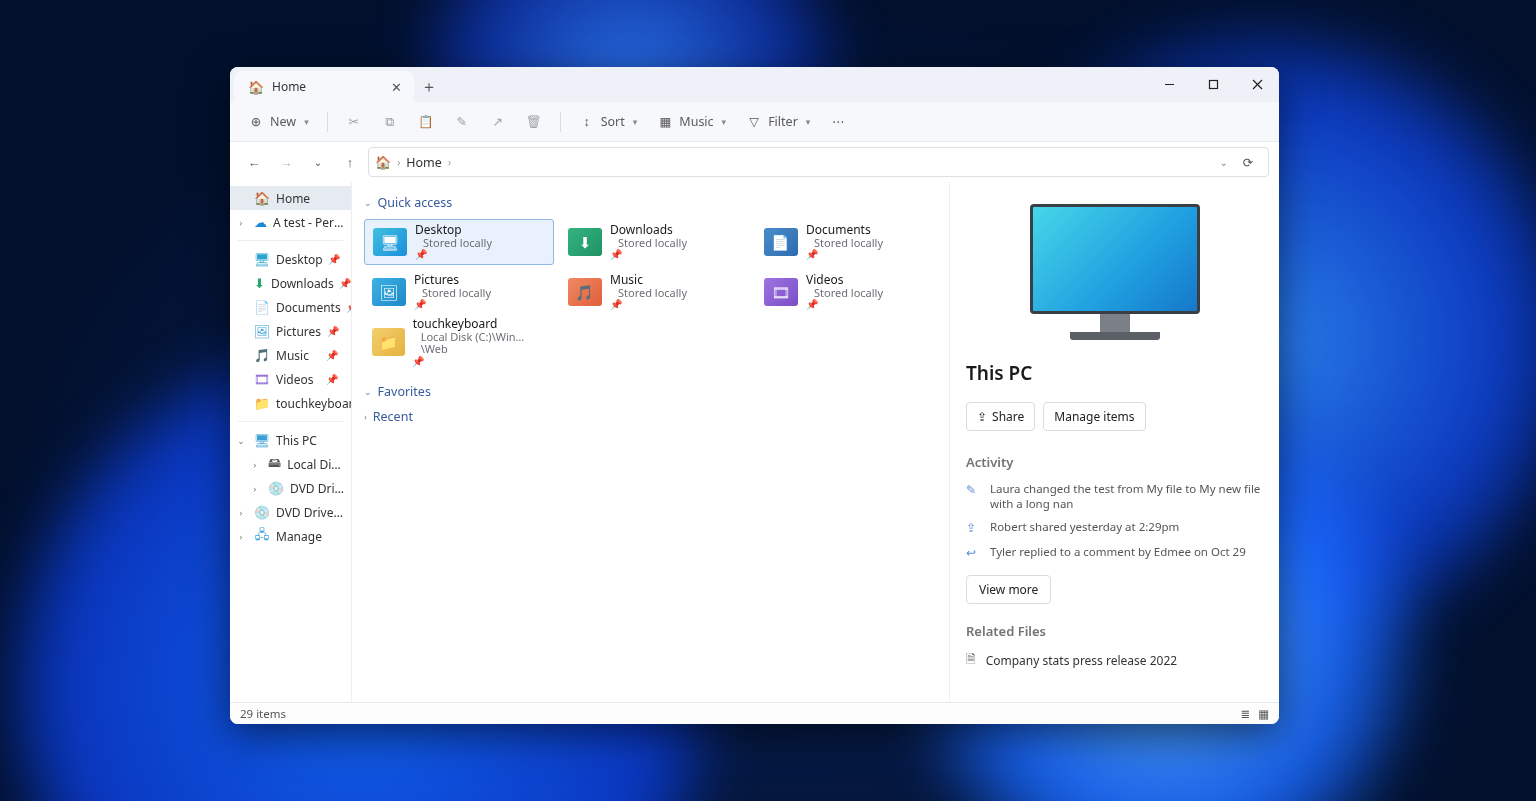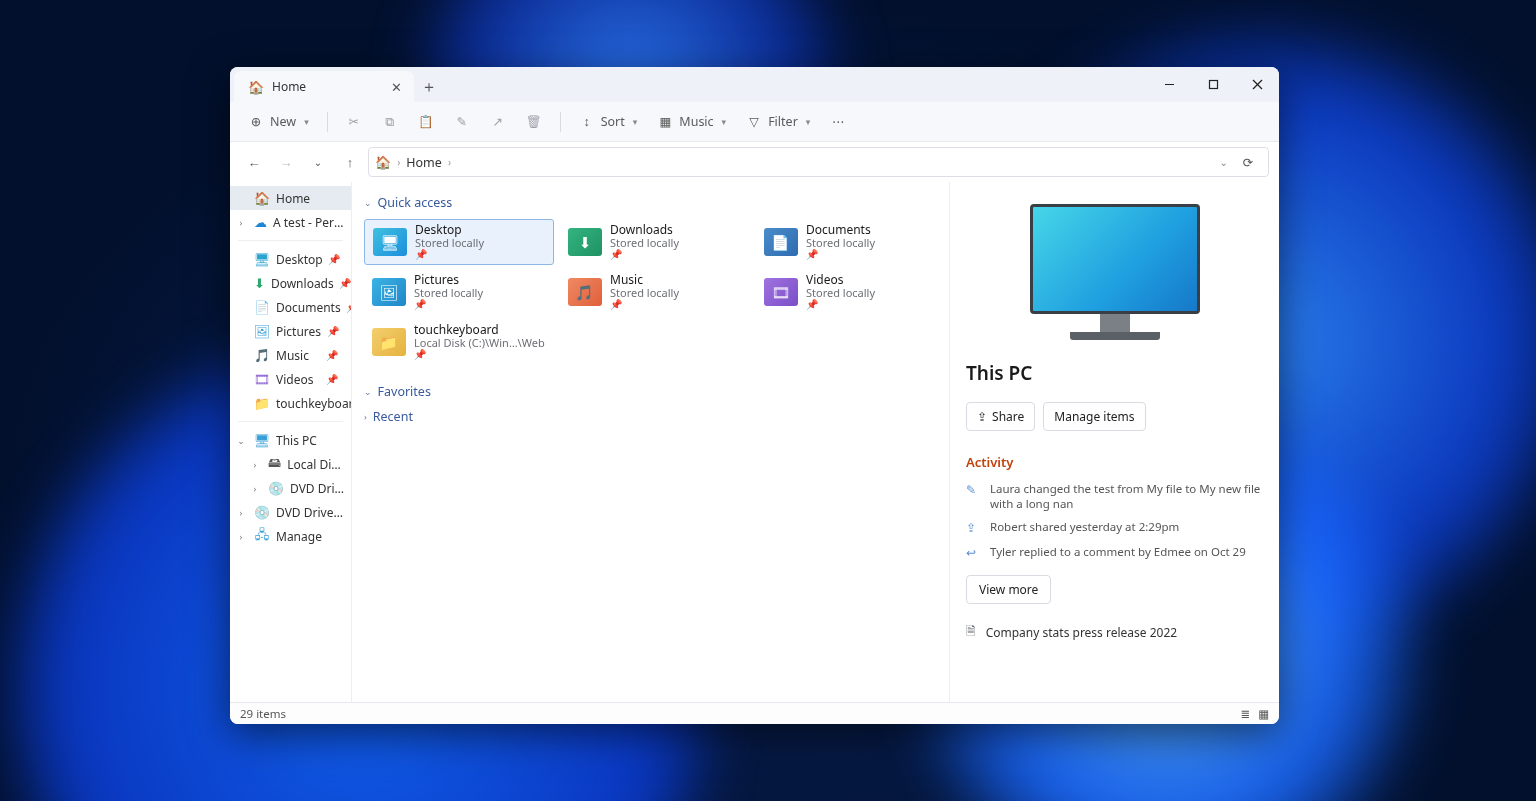--- a/index.html
+++ b/index.html
@@ -103,35 +103,35 @@
 .main { flex:1; display:flex; min-width:0;}
 .content { flex:1; padding: 8px 12px; overflow:auto; }
 .section-hd { display:flex; align-items:center; gap:6px; color:#385a9e; font-size:12.5px; margin:4px 0 8px; cursor:pointer;}
 .section-hd .caret{font-size:9px;color:#6b7ea9;}
 .qa-grid{display:grid; grid-template-columns:repeat(3,190px); gap:4px 6px;}
 .qa-item{height:46px;display:flex;align-items:center;gap:8px;padding:4px 8px;border-radius:3px;cursor:pointer;}
 .qa-item.selected{border:1px solid #8fb7e6;background:#e9f1fc;}
 .qa-ic{width:34px;height:28px;border-radius:3px;display:flex;align-items:center;justify-content:center;color:#fff;font-size:15px;}
 .qa-txt{display:flex;flex-direction:column;line-height:1.15;}
 .qa-name{font-size:12px;color:#1a1a1a;}
-.qa-sub{font-size:11px;color:#6c6f75;}
+.qa-sub{font-size:11px;color:#6c6f75;margin-left:8px;}
 .qa-pin{font-size:10px;color:#8d9197;}
 .fav-empty{font-size:11.5px;color:#7d8086;text-align:center;margin:18px 0 12px;}
 
 .details { width:330px; flex:0 0 330px; border-left:1px solid #eceef2; padding:14px 16px 10px; overflow:auto;}
 .monitor-wrap{display:flex;justify-content:center;margin:8px 0 20px;}
 .monitor{width:170px;}
 .screen{height:110px;border-radius:4px;background:linear-gradient(135deg,#46d6e8,#1f9fe0 60%,#1678c9);border:3px solid #3a3f46;}
 .stand{width:30px;height:18px;background:#7b8087;margin:0 auto;}
 .base{width:90px;height:8px;background:#5b6067;margin:0 auto;border-radius:0 0 3px 3px;}
 .d-title{font-size:19px;font-weight:600;color:#1a1a1a;margin-bottom:16px;}
 .d-note{font-size:12.5px;color:#5a5d63;margin-bottom:10px;}
 .d-btns{display:flex;gap:8px;margin-bottom:22px;}
 .d-btn{border:1px solid #d8dbe1;border-radius:4px;padding:5px 10px;font-size:12px;color:#222;cursor:pointer;background:#fff;display:inline-flex;align-items:center;gap:5px;}
-.d-h2{font-size:13px;font-weight:600;color:#c2410c;margin-bottom:10px;}
+.d-h2{font-size:13px;font-weight:600;color:#737373;margin-bottom:10px;}
 .act{display:flex;gap:10px;align-items:flex-start;font-size:11.5px;color:#555;margin-bottom:8px;}
 .act-ic{width:14px;color:#5a8fd5;flex:0 0 14px;font-size:12px;}
 .vm{border:1px solid #d8dbe1;border-radius:4px;padding:5px 12px;font-size:12px;color:#222;cursor:pointer;display:inline-block;margin:6px 0 18px;}
 .rf{display:flex;gap:10px;align-items:center;font-size:12px;color:#333;}
 .rf-ic{color:#5a5d63;}
 
 .statusbar{height:22px;border-top:1px solid #e7e9ee;background:#fdfdfe;display:flex;align-items:center;padding:0 10px;font-size:11.5px;color:#555;}
 .statusbar .views{margin-left:auto;display:flex;gap:8px;color:#555;}
 
 svg{display:block;}
@@ -411,20 +411,21 @@
         </div>
         <div class="act">
           <span class="act-ic">⇪</span>
           <span>Robert shared yesterday at 2:29pm</span>
         </div>
         <div class="act">
           <span class="act-ic">↩</span>
           <span>Tyler replied to a comment by Edmee on Oct 29</span>
         </div>
         <div class="vm">View more</div>
+        <div class="d-h2">Related Files</div>
         <div class="rf">
           <span class="rf-ic">🗎</span>
           <span>Company stats press release 2022</span>
         </div>
       </div>
     </div>
   </div>
 
   <div class="statusbar">
     <span>29 items</span>

